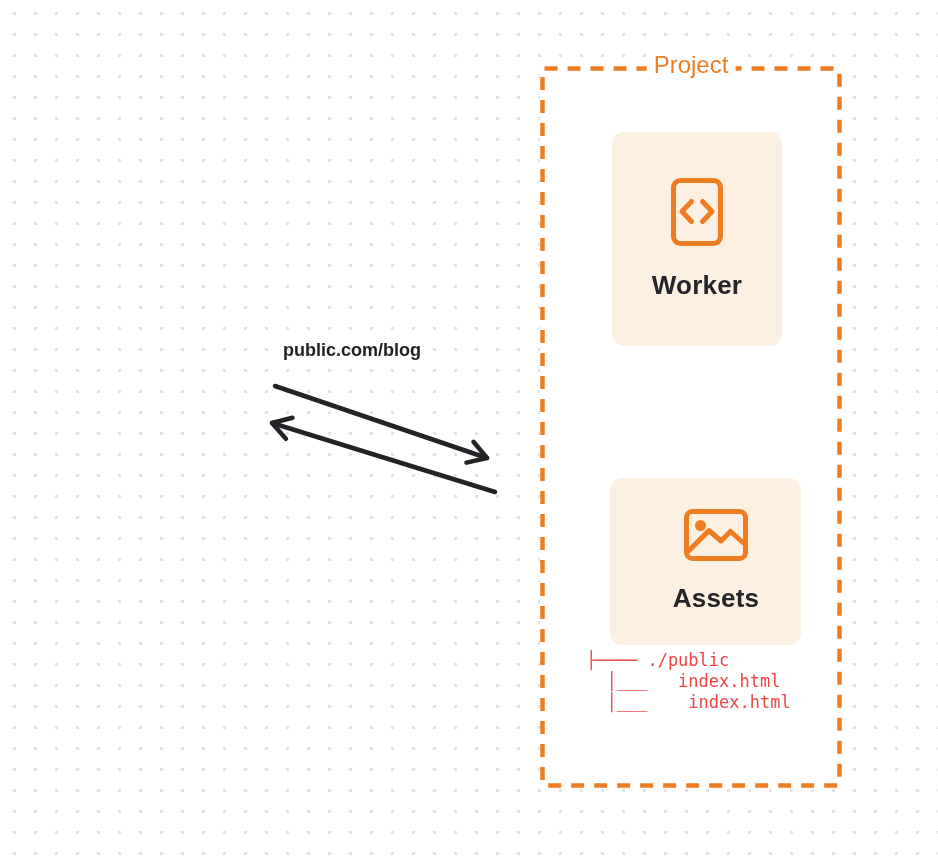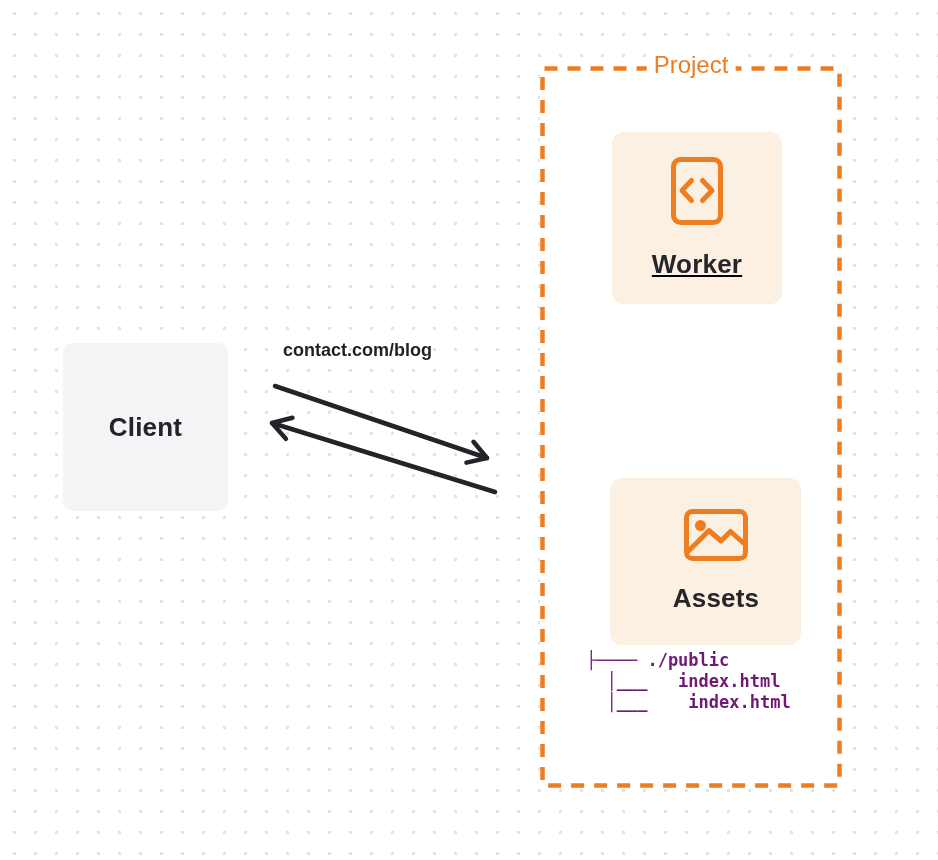--- a/index.html
+++ b/index.html
@@ -65,49 +65,46 @@
 
   
   .card {
     position: absolute;
     width: 170px;
     background: #fbf0e1;
     border-radius: 12px;
     display: flex; flex-direction: column;
     align-items: center; justify-content: center;
   }
-  .card.worker { left: 72px; top: 66px;  height: 172px; text-decoration: underline; }
+  .card.worker { left: 72px; top: 66px;  height: 214px; }
   .card.assets { left: 70px; top: 412px; height: 167px; padding-left: 21px; }
   .card-label {
     font-size: 26px; font-weight: 700; color: #26262a; letter-spacing: 0.2px;
   }
   .card.worker .card-icon { margin-bottom: 24px; }
   .card.assets .card-icon { margin-bottom: 22px; }
 
   
   .file-tree {
     position: absolute;
     left: 46px; top: 584px;
     font-family: "DejaVu Sans Mono", "Liberation Mono", monospace;
-    font-size: 17px; font-weight: 700;
+    font-size: 17px; font-weight: 400;
     line-height: 21px;
-    color: #701a75;
+    color: #ef4444;
   }
   .file-tree div { white-space: pre; }
 </style>
 </head>
 <body>
 
 <div class="canvas">
 
-  <div class="client-box">
-    <span>Client</span>
-  </div>
 
-  <div class="request-label">contact.com/blog</div>
+  <div class="request-label">public.com/blog</div>
 
   <svg class="arrows" viewBox="0 0 938 860" aria-hidden="true">
     <g fill="none" stroke="#232428" stroke-width="4.5" stroke-linecap="round" stroke-linejoin="round">
       <line x1="275" y1="386" x2="487" y2="458"></line>
       <path d="M 466.4 462.6 L 487 458 L 473.5 441.8"></path>
     </g>
     <g fill="none" stroke="#232428" stroke-width="4.5" stroke-linecap="round" stroke-linejoin="round">
       <line x1="495" y1="492" x2="272" y2="423"></line>
       <path d="M 292.5 417.8 L 272 423 L 285.9 438.8"></path>
     </g>

